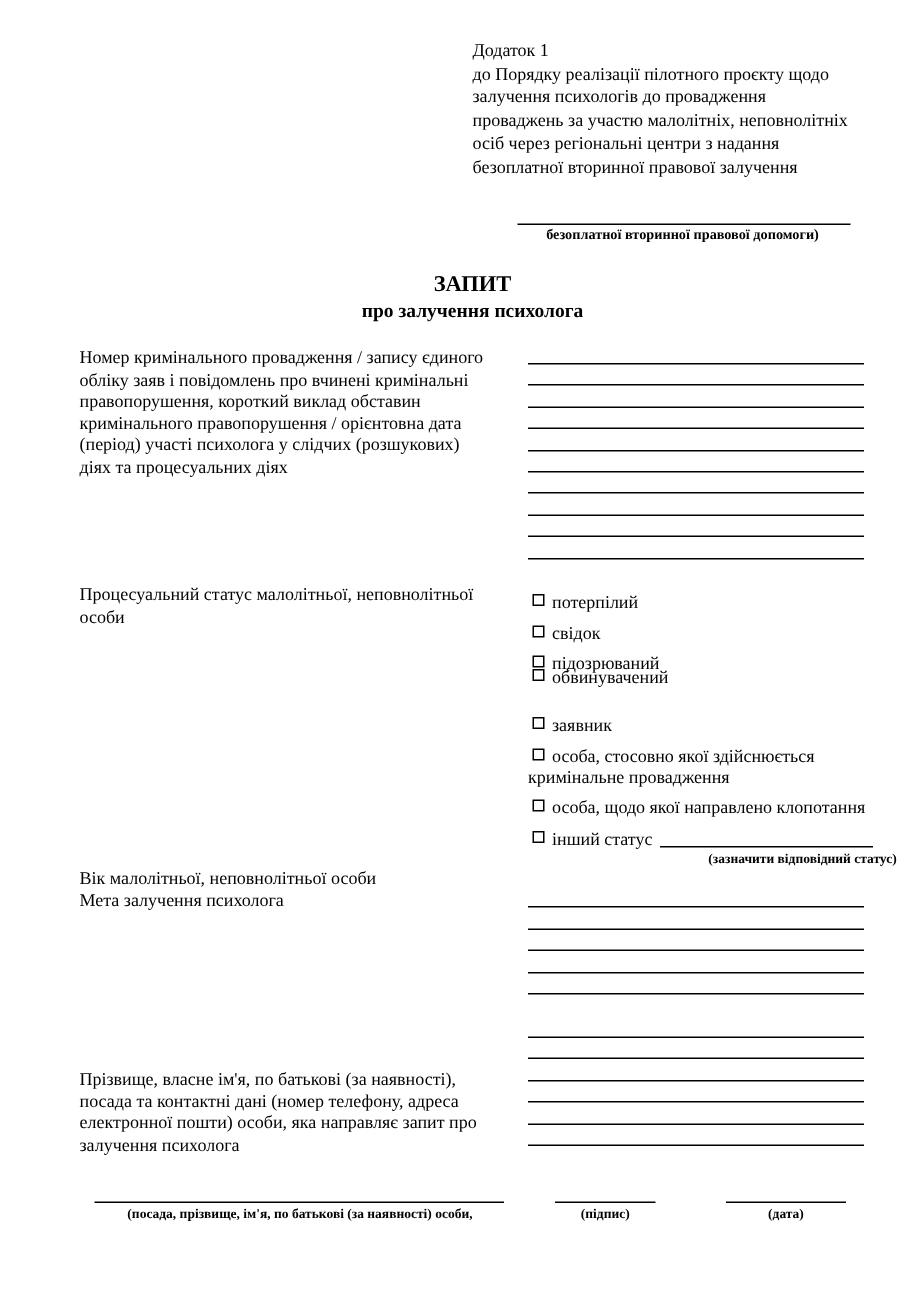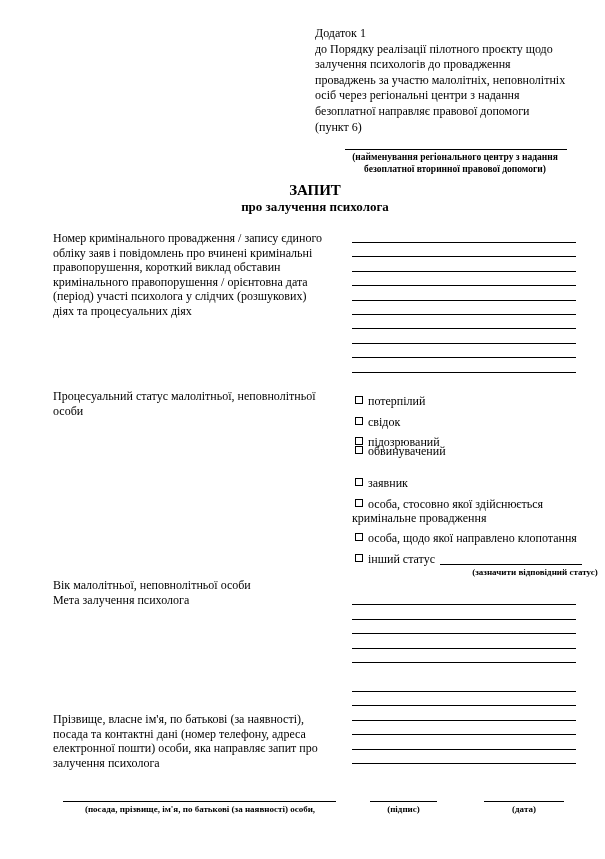--- a/index.html
+++ b/index.html
@@ -22,27 +22,25 @@
   </style>
 </head>
 <body>
 
 <div class="abs appendix">
   <div>Додаток 1</div>
   <div>до Порядку реалізації пілотного проєкту щодо</div>
   <div>залучення психологів до провадження</div>
   <div>проваджень за участю малолітніх, неповнолітніх</div>
   <div>осіб через регіональні центри з надання</div>
-  <div>безоплатної направляє правової допомоги</div>
-  <div>(пункт 6)</div>
+  <div>безоплатної вторинної правової залучення</div>
 </div>
 
 <div class="center-line" style="left:345px; top:149px; width:222px;"></div>
 <div class="abs caption" style="left:330px; top:151px; width:250px;">
-  <div>(найменування регіонального центру з надання</div>
   <div>безоплатної вторинної правової допомоги)</div>
 </div>
 
 <div class="abs title" style="top:181px;">
   <div class="t1">ЗАПИТ</div>
   <div class="t2">про залучення психолога</div>
 </div>
 
 <div class="abs label" style="top:231px;">
   <div>Номер кримінального провадження / запису єдиного</div>

